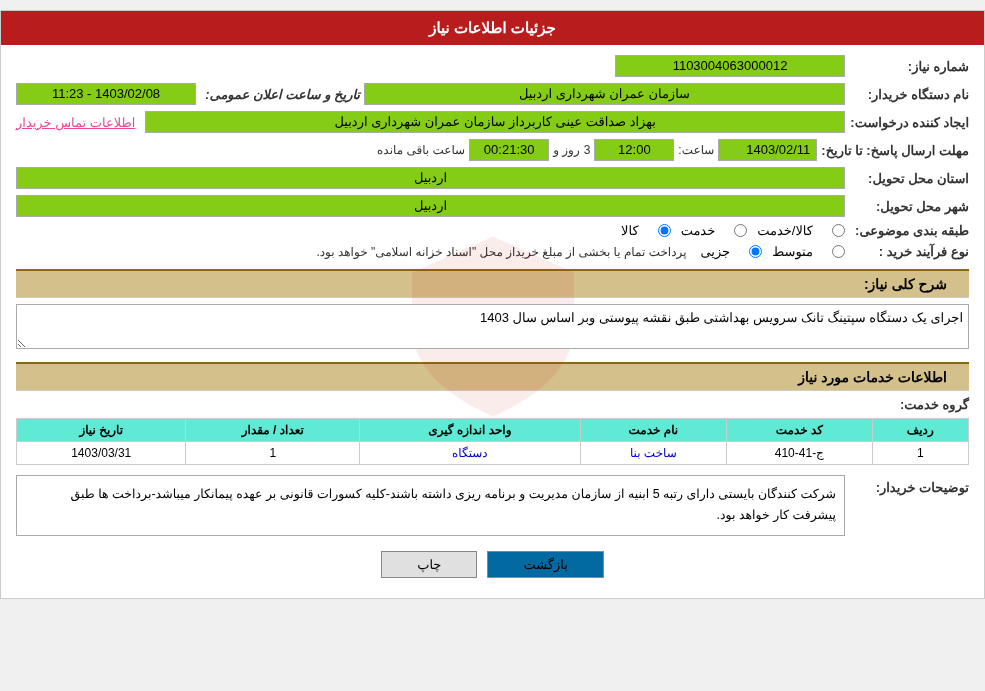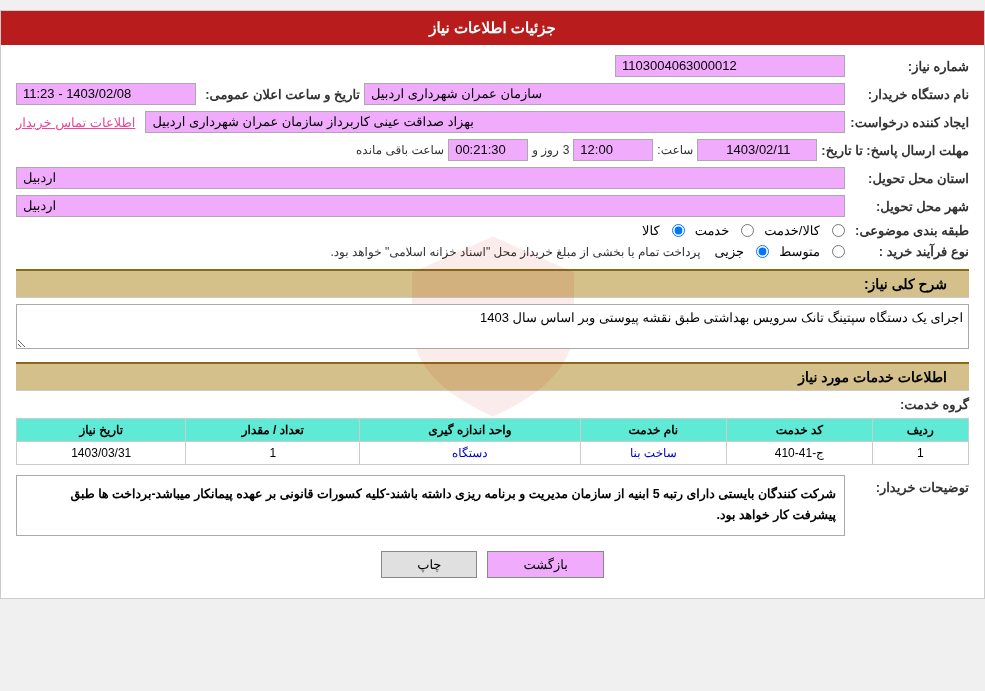--- a/index.html
+++ b/index.html
@@ -34,26 +34,26 @@
     }
     .label {
       color: #333;
       white-space: nowrap;
       min-width: 120px;
       text-align: right;
       font-weight: bold;
     }
     .value-box {
       border: 1px solid #aaa;
-      background: #f0abfc;
+      background: #84cc16;
       padding: 2px 6px;
       min-height: 22px;
       min-width: 80px;
       flex: 1;
-      text-align: left;
+      text-align: center;
     }
     .value-box.fixed {
       flex: none;
     }
     .link-blue {
       color: #ec4899;
       text-decoration: underline;
       cursor: pointer;
     }
     .small-label {
@@ -61,21 +61,21 @@
       color: #333;
       white-space: nowrap;
     }
     .radio-group {
       display: flex;
       align-items: center;
       gap: 10px;
     }
     .radio-item {
       display: flex;
-      gap: 12px;
+      gap: 19px;
     }
     .section-title {
       background: #d4c08a;
       padding: 5px 22px;
       font-weight: bold;
       font-size: 14px;
       margin: 10px 0 6px;
       border-top: 2px solid #8b6914;
       border-bottom: 1px solid #ccc;
     }
@@ -120,35 +120,34 @@
       margin: 15px 0 10px;
     }
     .btn {
       padding: 5px 35px;
       font-size: 13px;
       cursor: pointer;
       border: 1px solid #888;
       font-family: Tahoma, Arial, sans-serif;
     }
     .btn-back {
-      background: #f0abfc;
+      background: #0369a1;
     }
     .btn-print {
       background: #e0e0e0;
     }
     .note-box {
       border: 1px solid #aaa;
       background: #fff;
       padding: 8px;
       min-height: 55px;
       font-size: 12.5px;
       line-height: 1.7;
       text-align: right;
       direction: rtl;
-      font-weight: bold;
     }
     .group-row {
       display: flex;
       align-items: center;
       gap: 8px;
       margin-bottom: 6px;
     }
   </style>
 </head>
 <body>
@@ -160,33 +159,33 @@
   <div class="content">
 
     <div class="info-row">
       <span class="label">شماره نیاز:</span>
       <div class="value-box" style="max-width:230px;">1103004063000012</div>
     </div>
 
     <div class="info-row">
       <span class="label">نام دستگاه خریدار:</span>
       <div class="value-box">سازمان عمران شهرداری اردبیل</div>
-      <span class="label" style="min-width:160px;">تاریخ و ساعت اعلان عمومی:</span>
+      <span class="label" style="min-width:160px;font-style:italic;">تاریخ و ساعت اعلان عمومی:</span>
       <div class="value-box" style="max-width:180px;">1403/02/08 - 11:23</div>
     </div>
 
     <div class="info-row">
       <span class="label">ایجاد کننده درخواست:</span>
       <div class="value-box">بهزاد  صداقت عینی کاربرداز سازمان عمران شهرداری اردبیل</div>
       <span class="link-blue" style="white-space:nowrap; margin-right:6px;">اطلاعات تماس خریدار</span>
     </div>
 
     <div class="info-row">
       <span class="label">مهلت ارسال پاسخ: تا تاریخ:</span>
-      <div class="value-box fixed" style="width:120px;padding-left:28px;">1403/02/11</div>
+      <div class="value-box fixed" style="width:99px;padding-left:28px;">1403/02/11</div>
       <span class="small-label">ساعت:</span>
       <div class="value-box fixed" style="width:70px;">12:00</div>
       <span class="small-label">3</span>
       <span class="small-label">روز و</span>
       <div class="value-box fixed" style="width:80px;">00:21:30</div>
       <span class="small-label">ساعت باقی مانده</span>
     </div>
 
     <div class="info-row">
       <span class="label">استان محل تحویل:</span>

